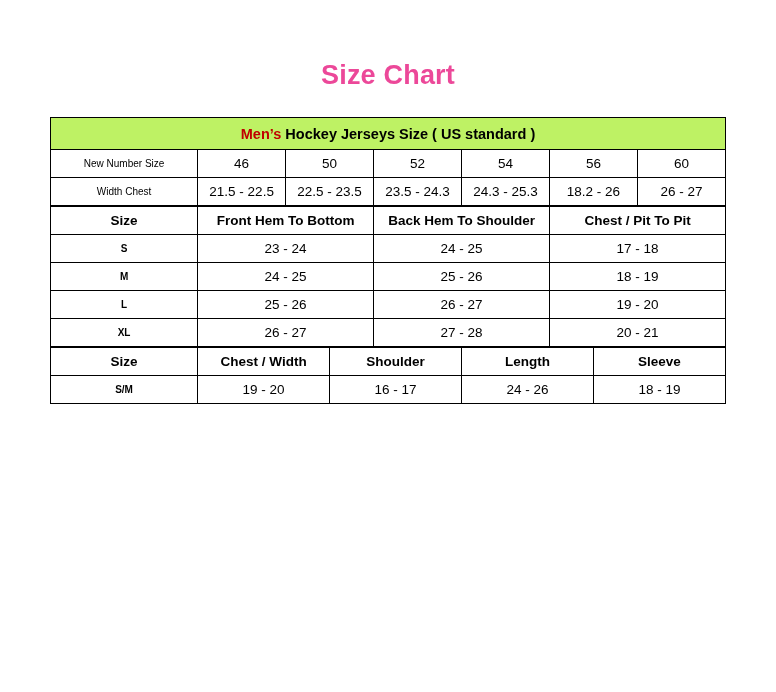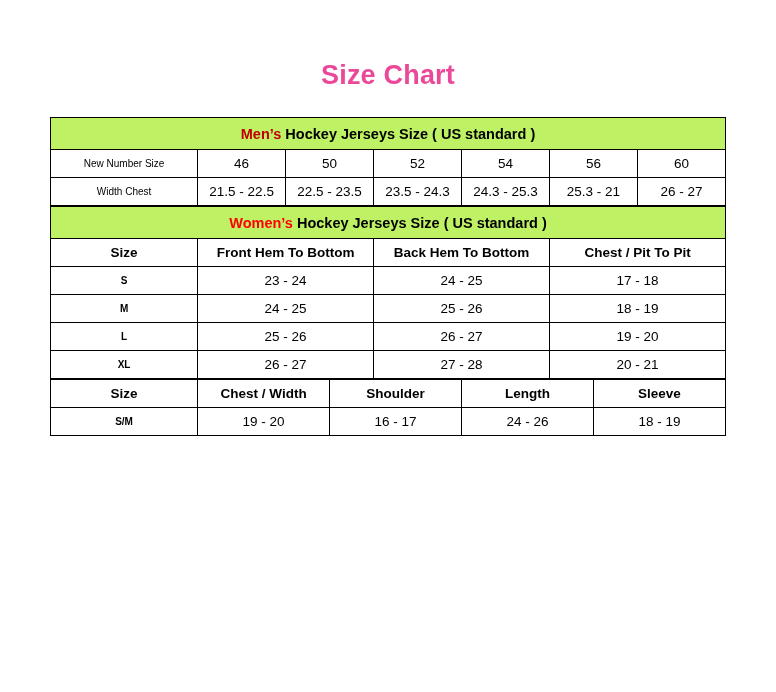--- a/index.html
+++ b/index.html
@@ -110,43 +110,38 @@
           <td>54</td>
           <td>56</td>
           <td>60</td>
         </tr>
         <tr>
           <td class="rowlabel">Width Chest</td>
           <td>21.5 - 22.5</td>
           <td>22.5 - 23.5</td>
           <td>23.5 - 24.3</td>
           <td>24.3 - 25.3</td>
-          <td>25.3 - 21</td>
+          <td>18.2 - 26</td>
           <td>26 - 27</td>
         </tr>
       </tbody>
     </table>
 
     <table class="tbl-women">
       <colgroup>
         <col class="c0">
           <col>
           <col>
           <col>
       </colgroup>
       <tbody>
-        <tr class="section-head">
-          <td colspan="4">
-            <span class="accent-red">Women’s</span><span> Hockey Jerseys Size ( US standard )</span>
-          </td>
-        </tr>
         <tr class="colhead">
           <td>Size</td>
           <td>Front Hem To Bottom</td>
-          <td>Back Hem To Bottom</td>
+          <td>Back Hem To Shoulder</td>
           <td>Chest / Pit To Pit</td>
         </tr>
         <tr>
           <td class="rowlabel rowlabel-bold">S</td>
           <td>23 - 24</td>
           <td>24 - 25</td>
           <td>17 - 18</td>
         </tr>
         <tr>
           <td class="rowlabel rowlabel-bold">M</td>

